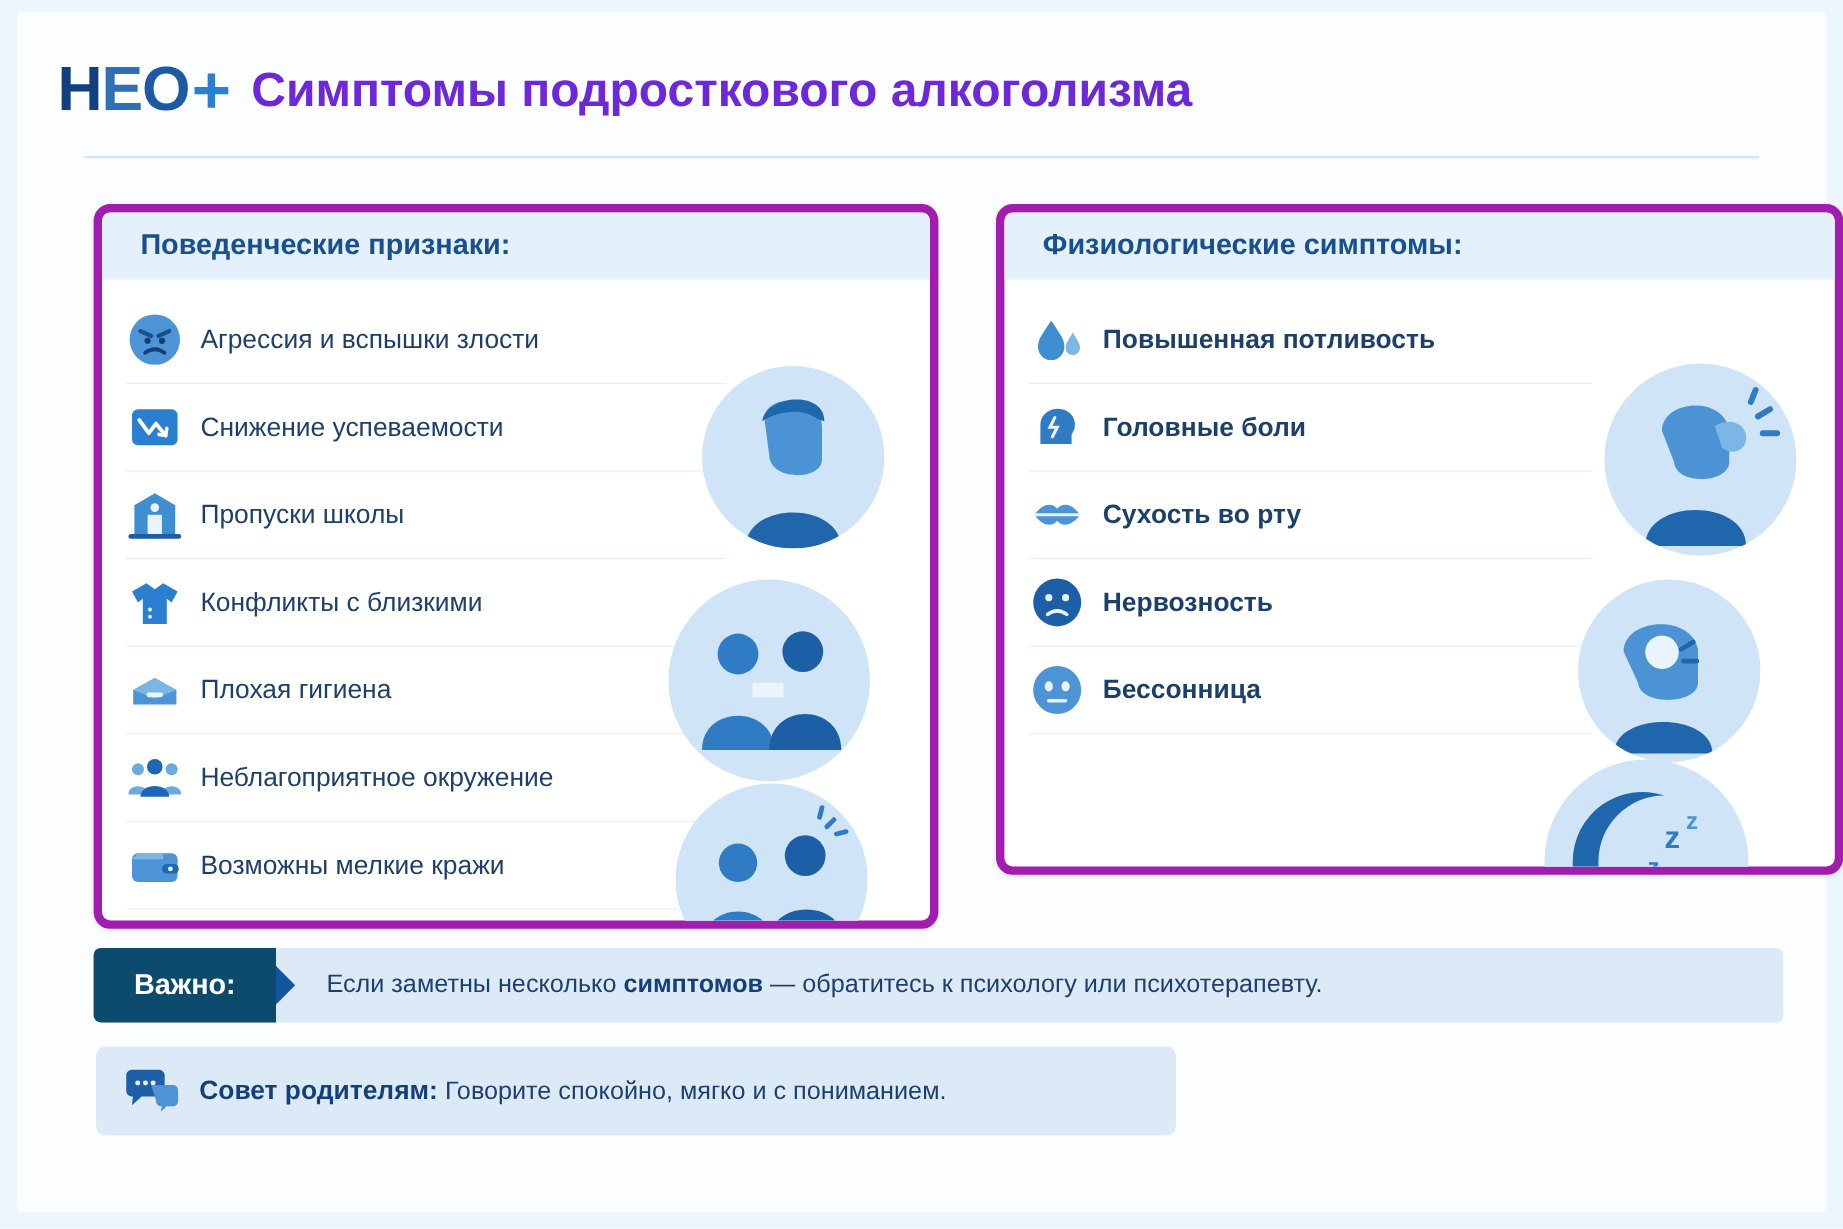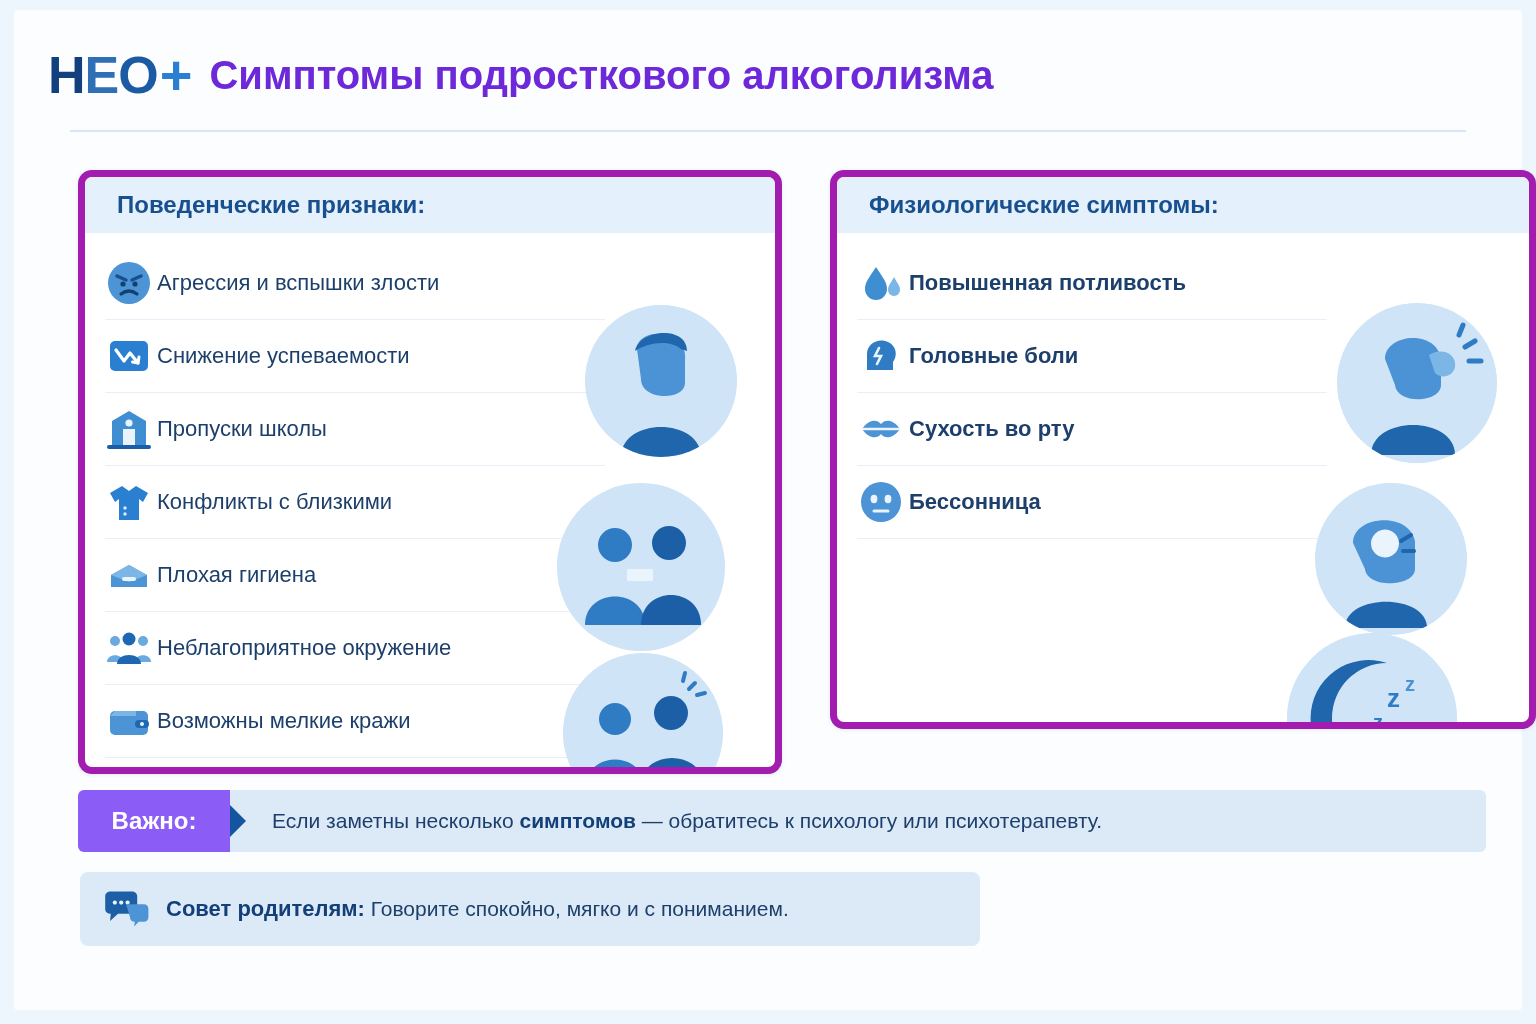--- a/index.html
+++ b/index.html
@@ -102,21 +102,21 @@
   }
 
   .list {
     position: relative;
     padding: 14px 20px 8px 20px;
   }
   .item {
     position: relative;
     display: flex;
     align-items: center;
-    gap: 4px;
+    gap: 14px;
     height: 72px;
     border-bottom: 1px solid #e7f0f9;
   }
   .item:last-child { border-bottom: none; }
   .item-label {
     font-size: 22px;
     color: #1d3f6b;
     white-space: nowrap;
   }
   .ic {
@@ -157,21 +157,21 @@
     height: 62px;
     background: #dceaf8;
     border-radius: 6px;
     display: flex;
     align-items: center;
   }
   .important-tag {
     position: relative;
     height: 62px;
     min-width: 152px;
-    background: #8b5cf6;
+    background: #0c4a6e;
     border-radius: 6px 0 0 6px;
     display: flex;
     align-items: center;
     justify-content: center;
     padding: 0 16px;
     box-sizing: border-box;
   }
   .important-tag span {
     color: #ffffff;
     font-size: 24px;
@@ -391,20 +391,31 @@
         <div class="item">
           <div class="ic">
             <svg width="48" height="48" viewBox="0 0 48 48">
               <path d="M5 24 C12 14 20 14 24 19 C28 14 36 14 43 24 C36 34 28 34 24 29 C20 34 12 34 5 24 Z" fill="#4c94d6"></path>
               <path d="M5 24 L43 24" stroke="#eaf4fd" stroke-width="2.4"></path>
             </svg>
           </div>
           <div class="item-label">Сухость во рту</div>
         </div>
 
+        <div class="item">
+          <div class="ic">
+            <svg width="48" height="48" viewBox="0 0 48 48">
+              <circle cx="24" cy="24" r="20" fill="#1d5fa6"></circle>
+              <circle cx="17" cy="20" r="3" fill="#eaf4fd"></circle>
+              <circle cx="31" cy="20" r="3" fill="#eaf4fd"></circle>
+              <path d="M16 34 Q24 28 32 34" stroke="#eaf4fd" stroke-width="3" fill="none" stroke-linecap="round"></path>
+            </svg>
+          </div>
+          <div class="item-label">Нервозность</div>
+        </div>
 
         <div class="item">
           <div class="ic">
             <svg width="48" height="48" viewBox="0 0 48 48">
               <circle cx="24" cy="24" r="20" fill="#4c94d6"></circle>
               <ellipse cx="17" cy="21" rx="3.4" ry="4.2" fill="#eaf4fd"></ellipse>
               <ellipse cx="31" cy="21" rx="3.4" ry="4.2" fill="#eaf4fd"></ellipse>
               <path d="M17 33 L31 33" stroke="#eaf4fd" stroke-width="3" stroke-linecap="round"></path>
             </svg>
           </div>

